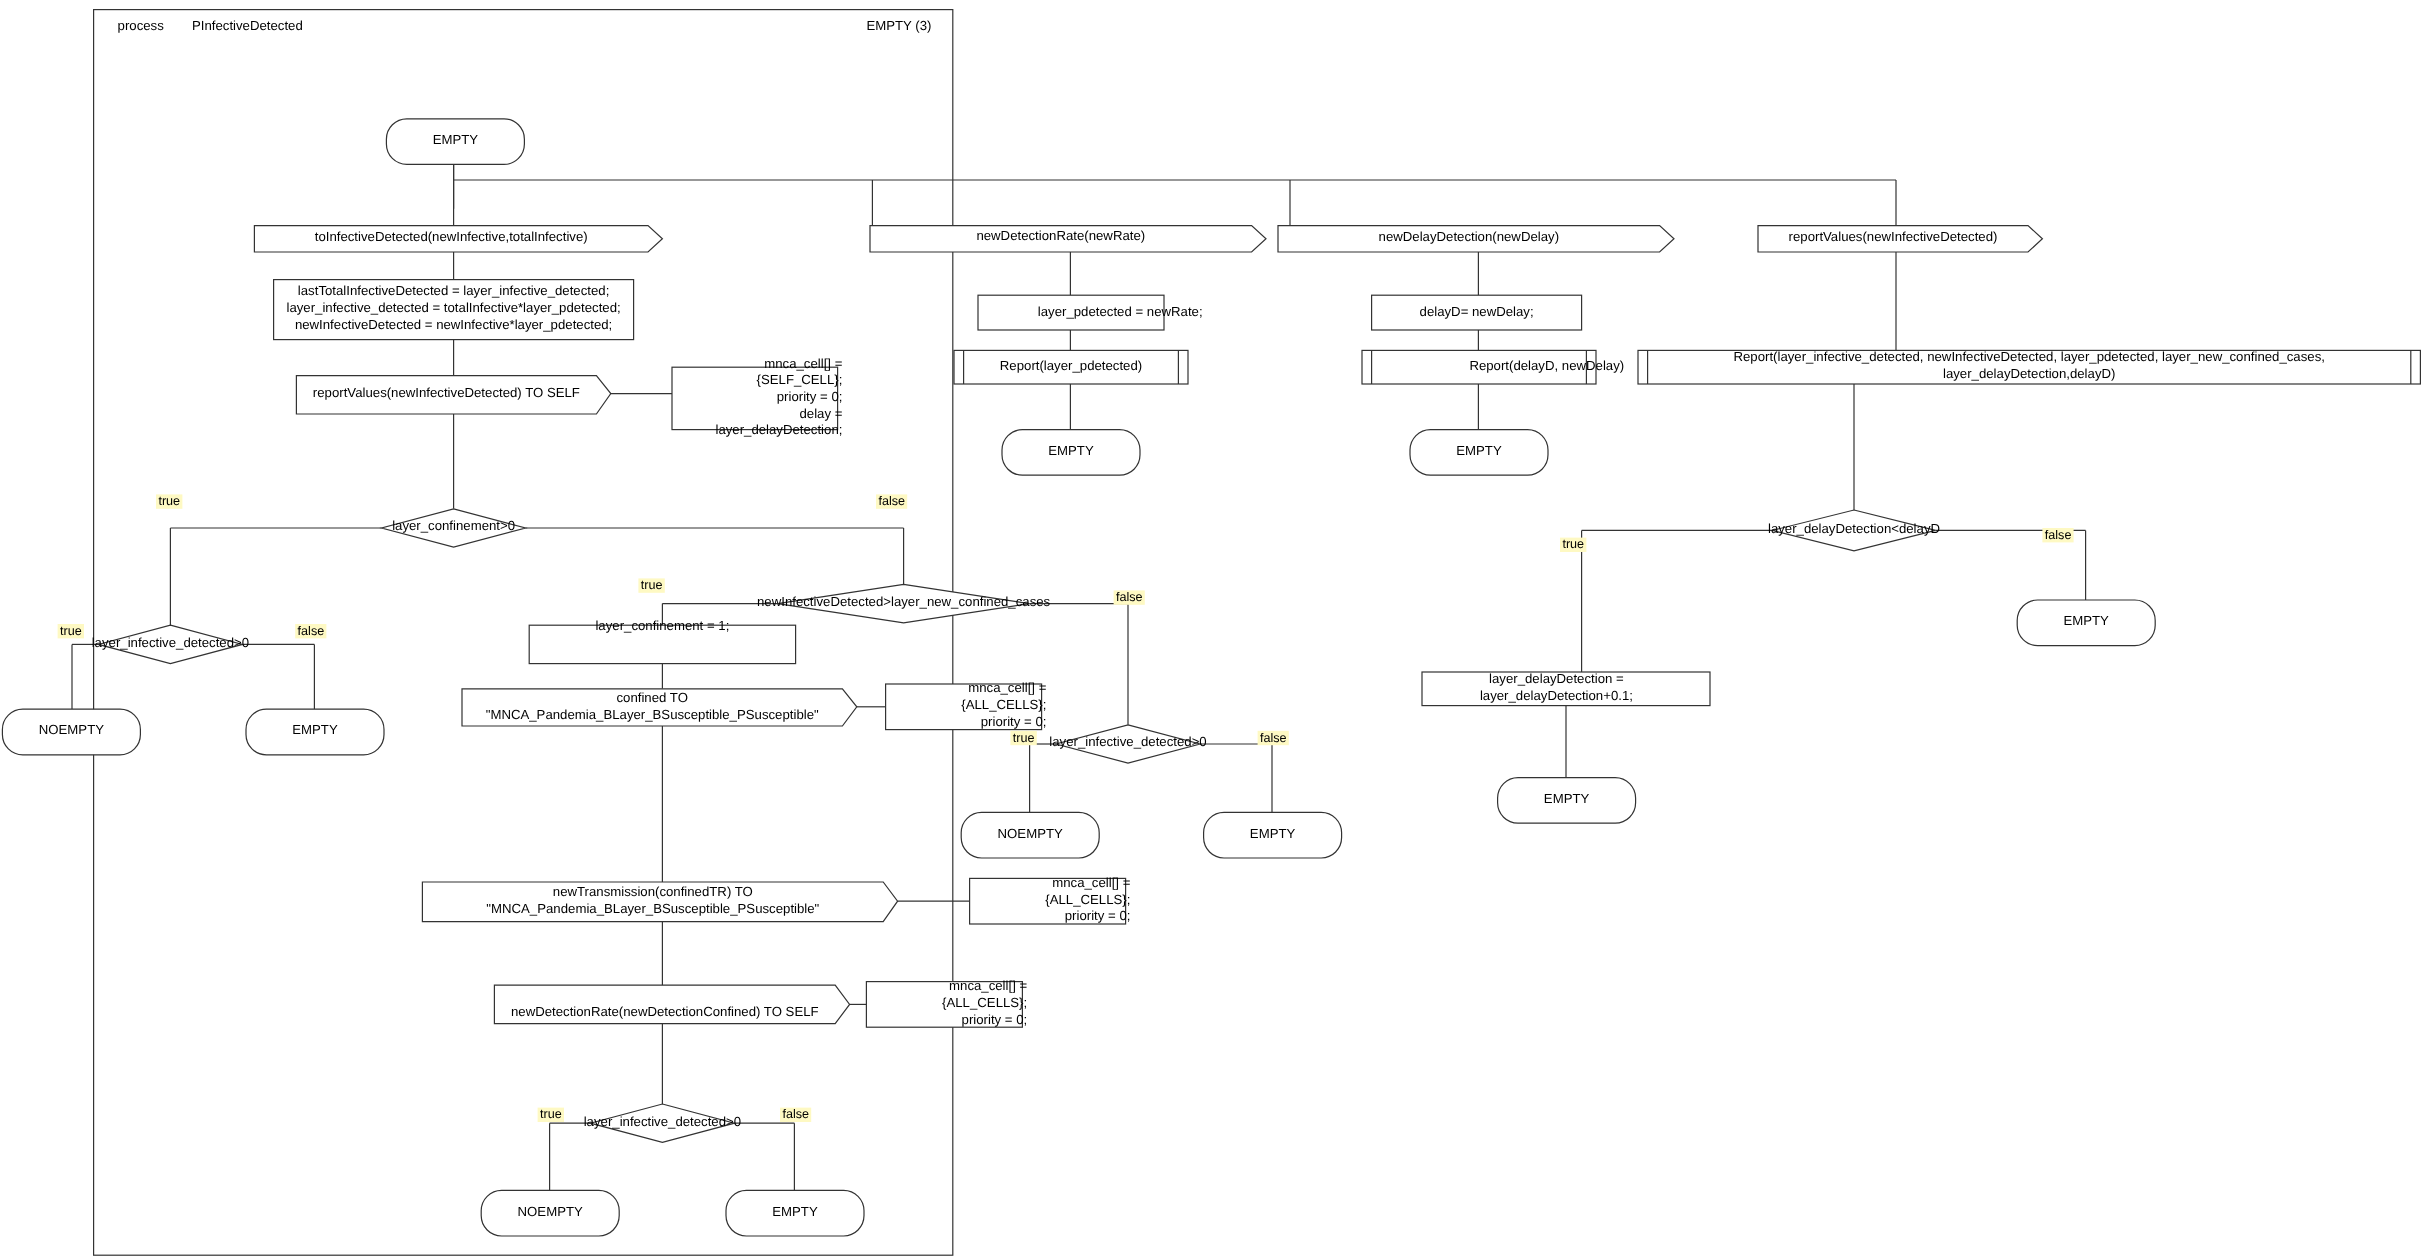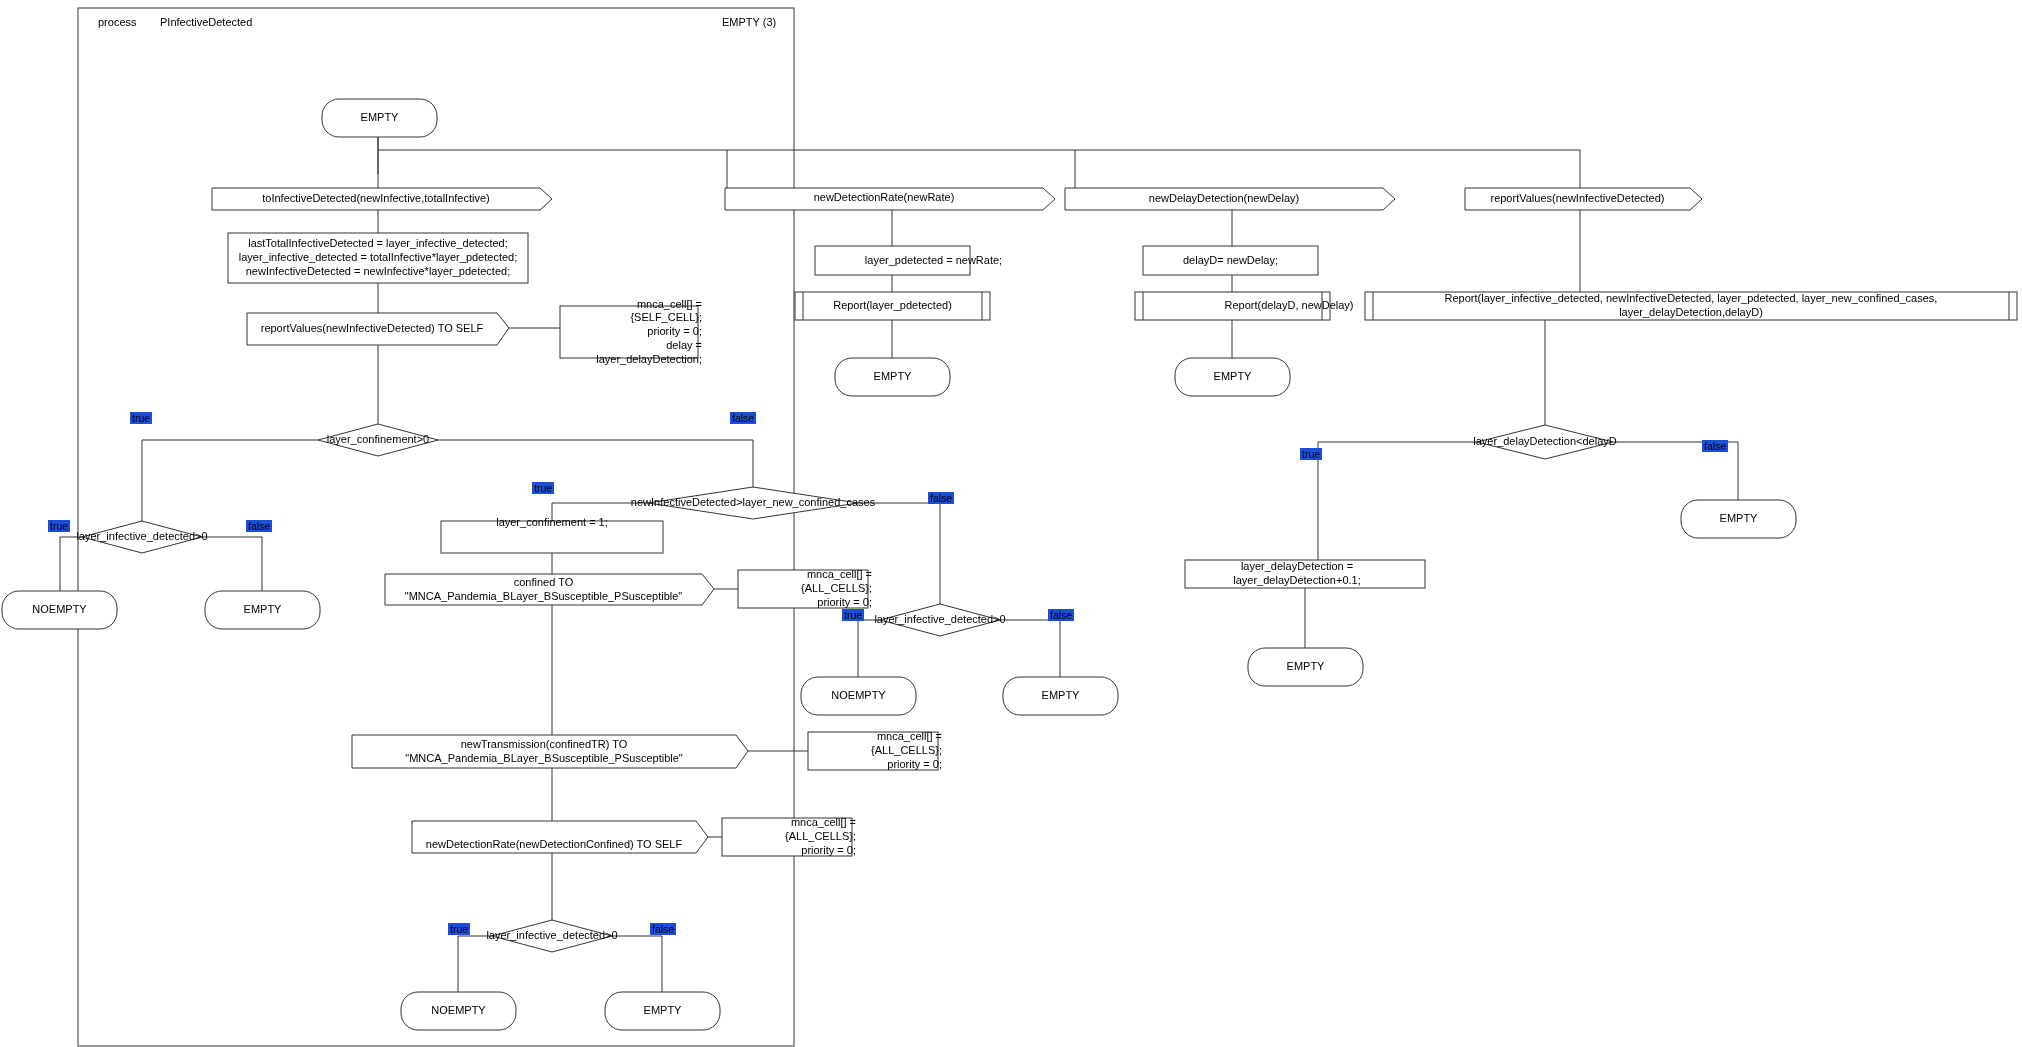--- a/index.html
+++ b/index.html
@@ -23,21 +23,21 @@
     left: 0;
     top: 0;
     width: 2022px;
     height: 1047px;
     pointer-events: none;
   }
   .label {
     position: absolute;
     font-size: 10.5px;
     color: #000;
-    background: #1d4ed8;
+    background: #fef9c3;
     padding: 0 2px;
     white-space: nowrap;
   }
   .hdr {
     position: absolute;
     font-size: 11px;
     color: #000;
     white-space: nowrap;
   }
   .shape-text {

